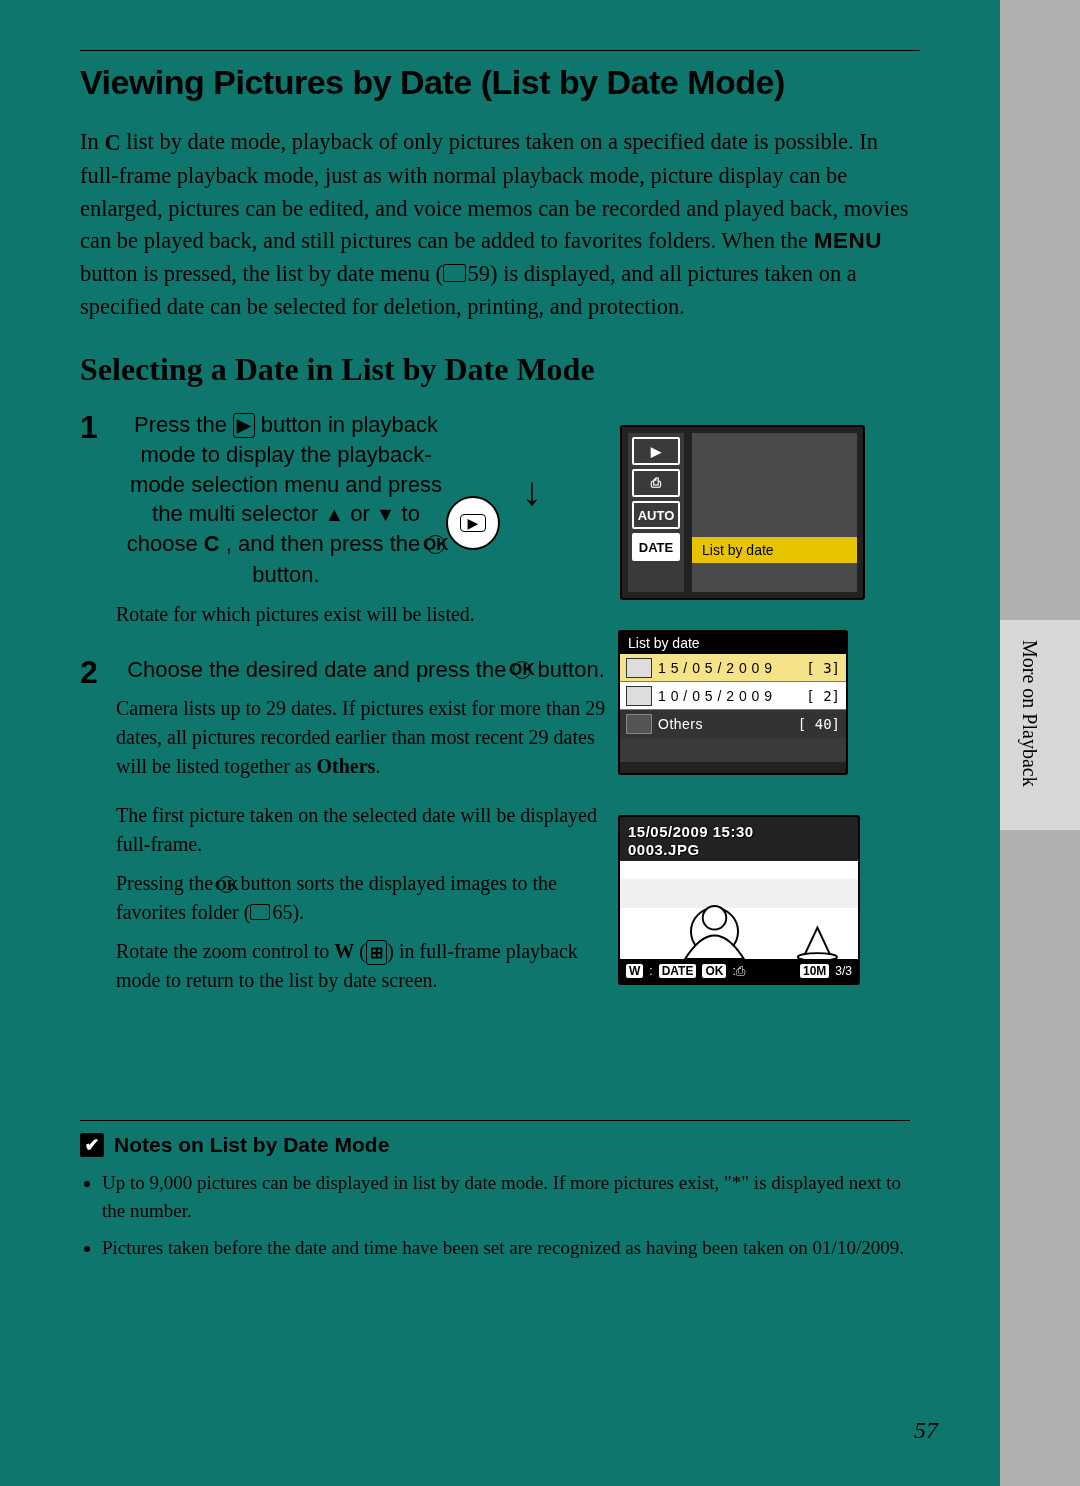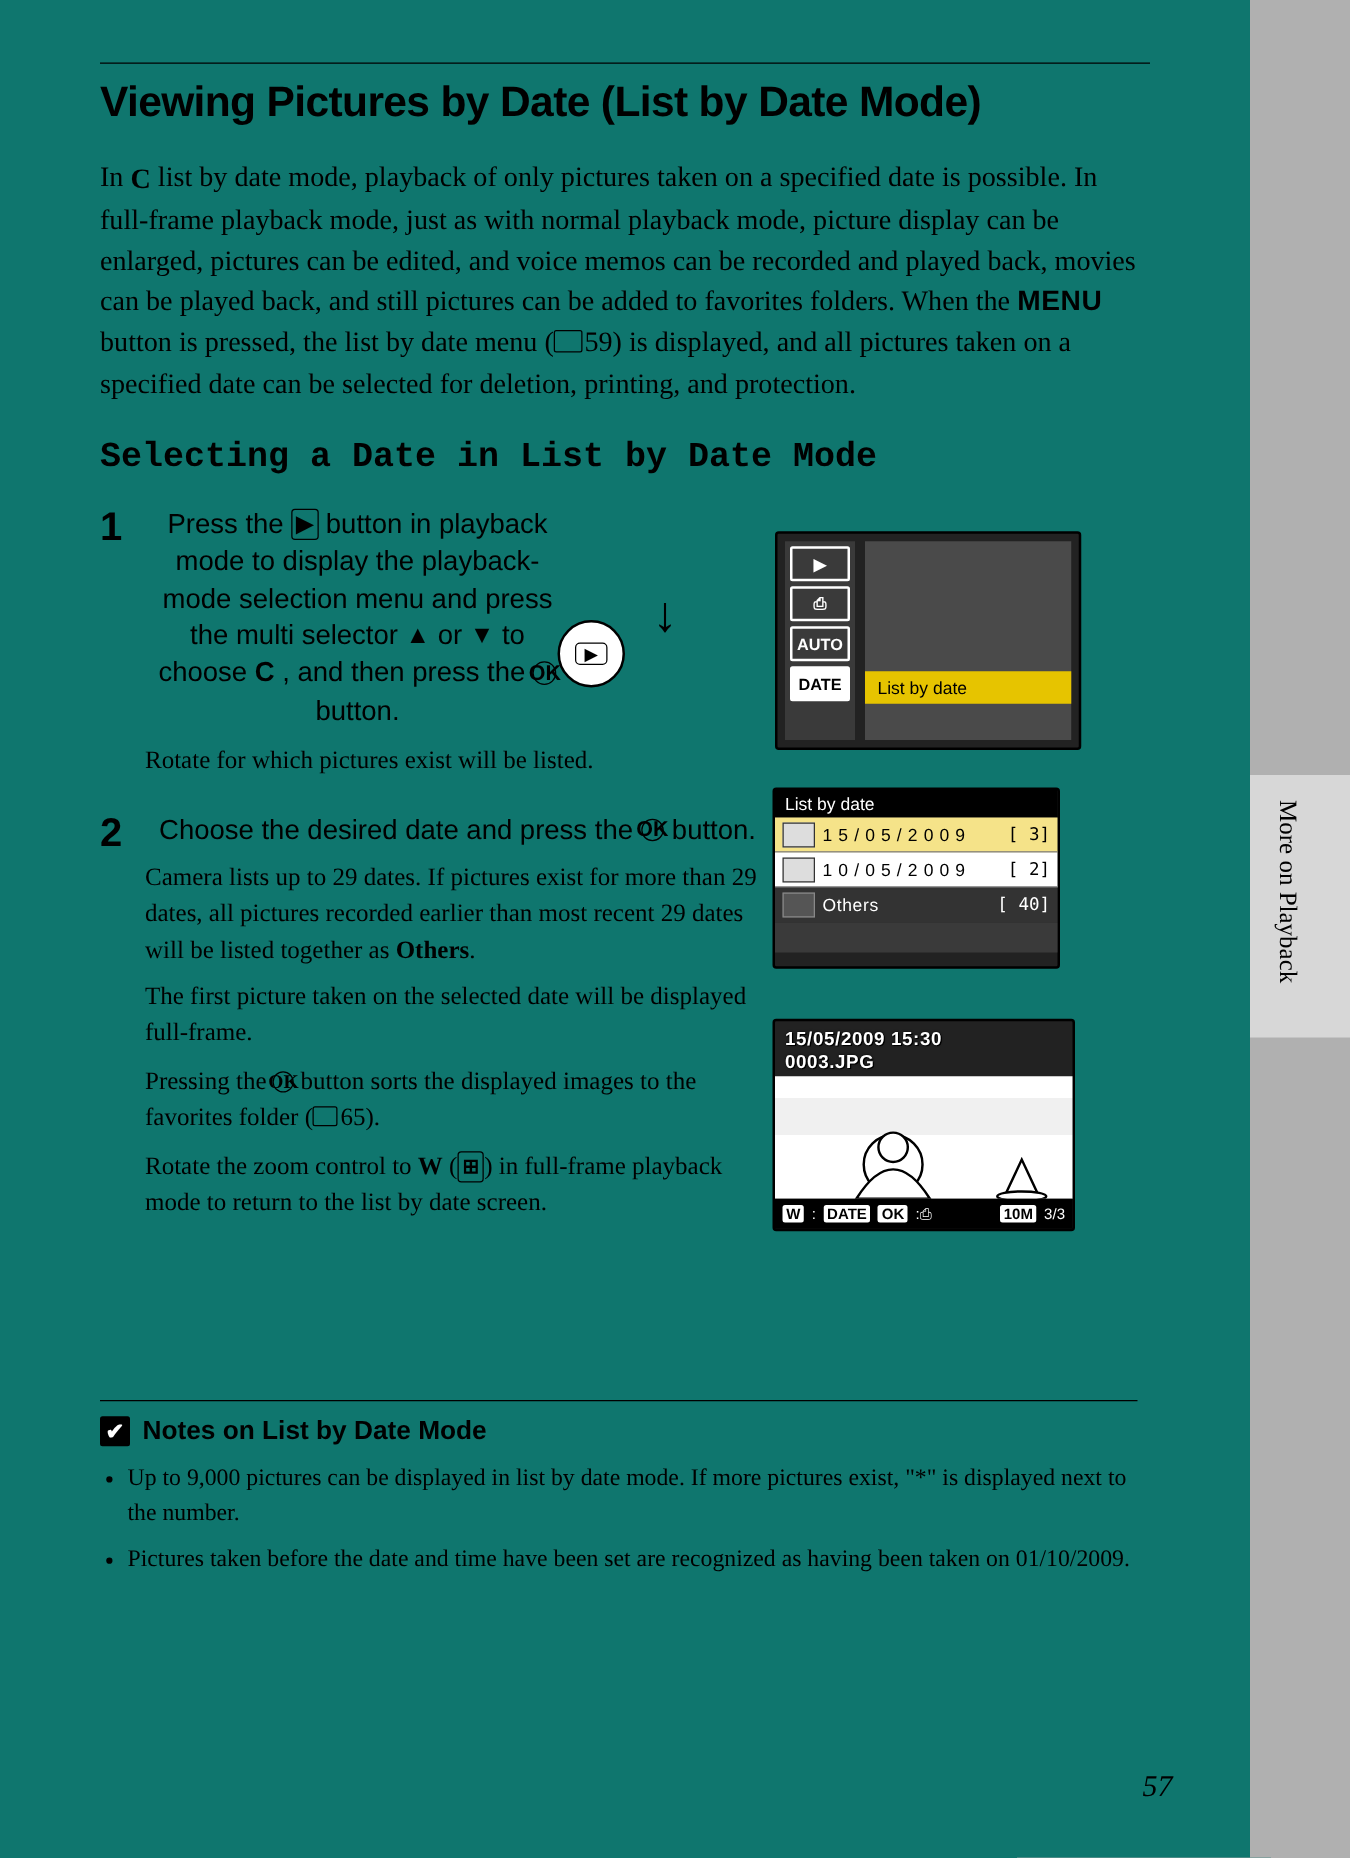--- a/index.html
+++ b/index.html
@@ -25,21 +25,21 @@
     left: 1018px;
     top: 640px;
     font-size: 20px;
     writing-mode: vertical-rl;
     text-orientation: mixed;
     color: #000;
   }
   hr.topline { border: none; border-top: 1px solid #000; margin-bottom: 12px; }
   h1.title { font-family: Arial, Helvetica, sans-serif; font-size: 34px; font-weight: 700; margin-bottom: 24px; letter-spacing: -0.5px; }
   p.intro { font-size: 22.5px; line-height: 1.45; margin-bottom: 28px; }
-  h2.subhead { font-family: Liberation Mono, monospace; font-size: 28px; font-weight: 700; margin: 10px 0 22px 0; }
+  h2.subhead { font-family: Liberation Serif, serif; font-size: 32px; font-weight: 700; margin: 10px 0 22px 0; }
   .step { display: flex; margin-bottom: 16px; }
   .step-num { font-family: Arial, sans-serif; font-size: 32px; font-weight: 700; width: 36px; flex: 0 0 36px; line-height: 1.1; }
   .step-body { flex: 1 1 auto; }
   .step-instr { font-family: Arial, sans-serif; font-size: 22px; font-weight: 400; line-height: 1.35; text-align: center; }
   .step-note { font-size: 20px; line-height: 1.45; margin-top: 10px; }
   .step-note strong { font-weight: 700; }
   .inline-icon {
     display: inline-flex;
     align-items: center;
     justify-content: center;
@@ -129,21 +129,21 @@
 
   <div class="step" style="margin-top:26px;">
     <div class="step-num">2</div>
     <div class="step-body" style="max-width: 500px;">
       <div class="step-instr">
         <span>Choose the desired date and press the </span><span class="inline-icon icon-circle">OK</span><span> button.</span>
       </div>
       <div class="step-note">
         <span>Camera lists up to 29 dates. If pictures exist for more than 29 dates, all pictures recorded earlier than most recent 29 dates will be listed together as </span><strong>Others</strong><span>.</span>
       </div>
-      <div class="step-note" style="margin-top:8px;">The first picture taken on the selected date will be displayed full-frame.</div>
+      <div class="step-note" style="margin-top:20px;">The first picture taken on the selected date will be displayed full-frame.</div>
       <div class="step-note">
         <span>Pressing the </span><span class="inline-icon icon-circle">OK</span><span> button sorts the displayed images to the favorites folder (</span><span class="book"></span><span>65</span><span>).</span>
       </div>
       <div class="step-note">
         <span>Rotate the zoom control to </span><strong>W</strong> (<span class="inline-icon icon-boxed">⊞</span>)<span> in full-frame playback mode to return to the list by date screen.</span>
       </div>
     </div>
   </div>
 
   <div class="notes-section">

